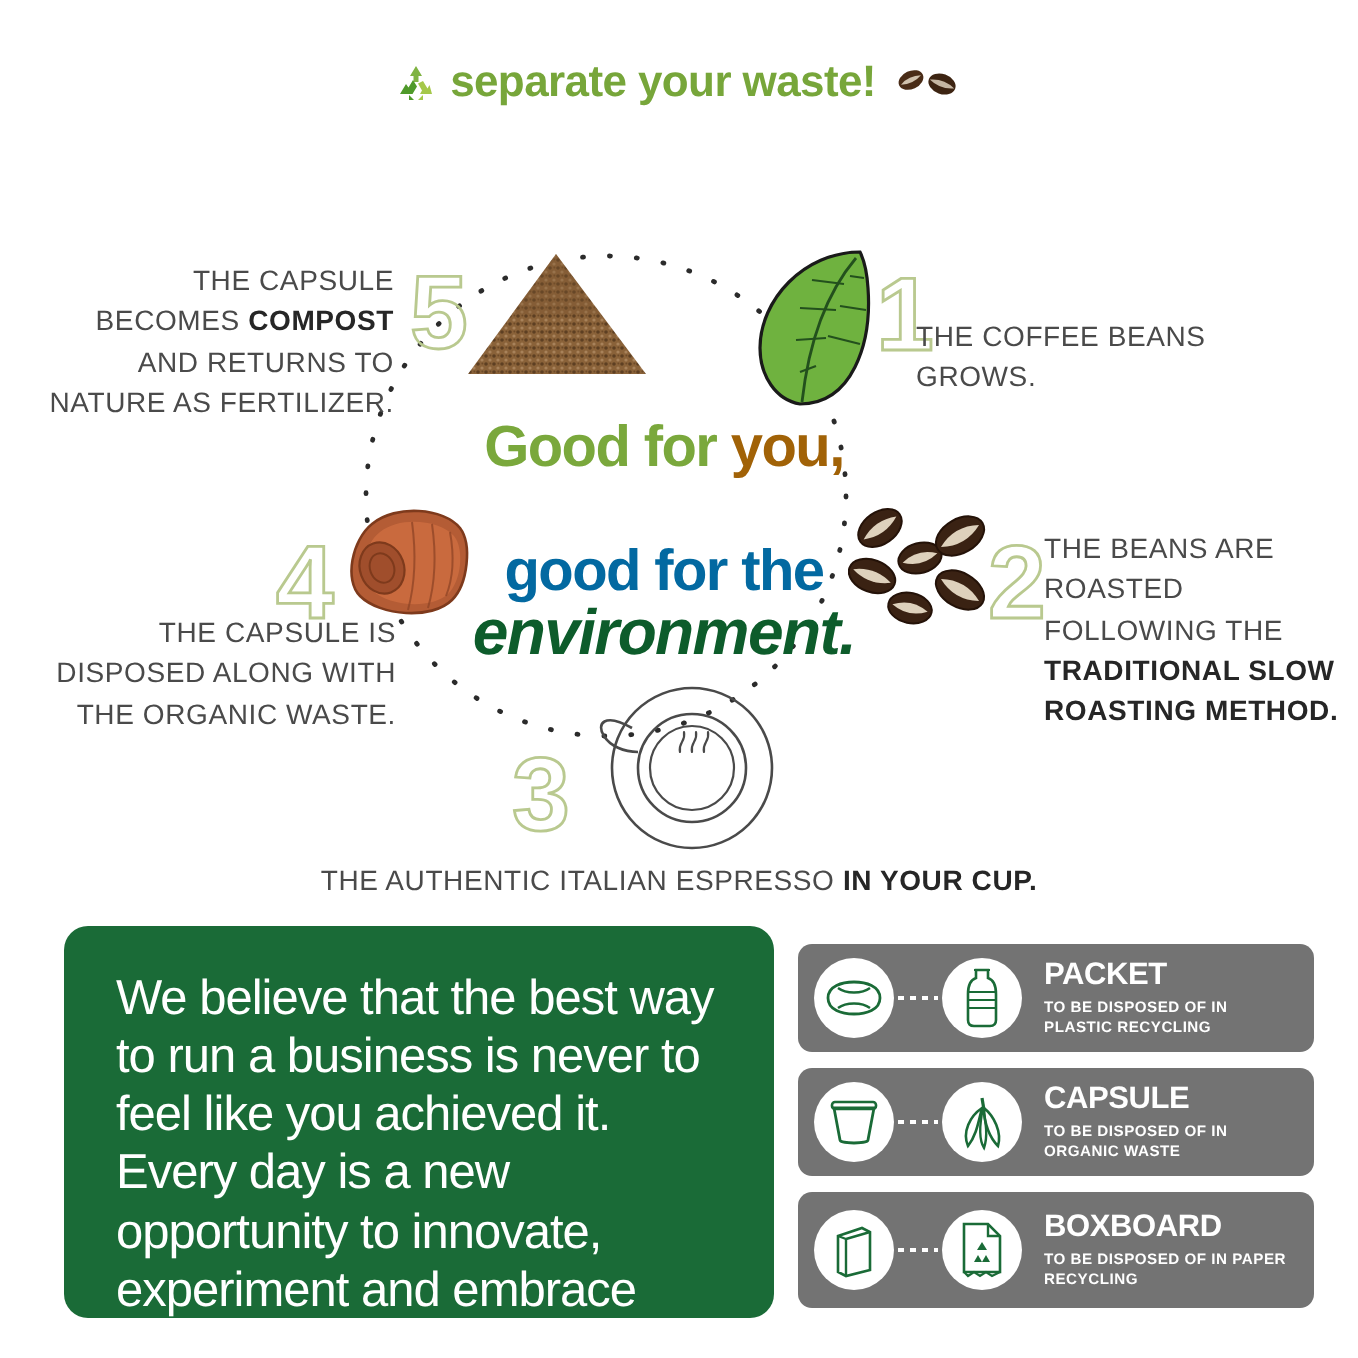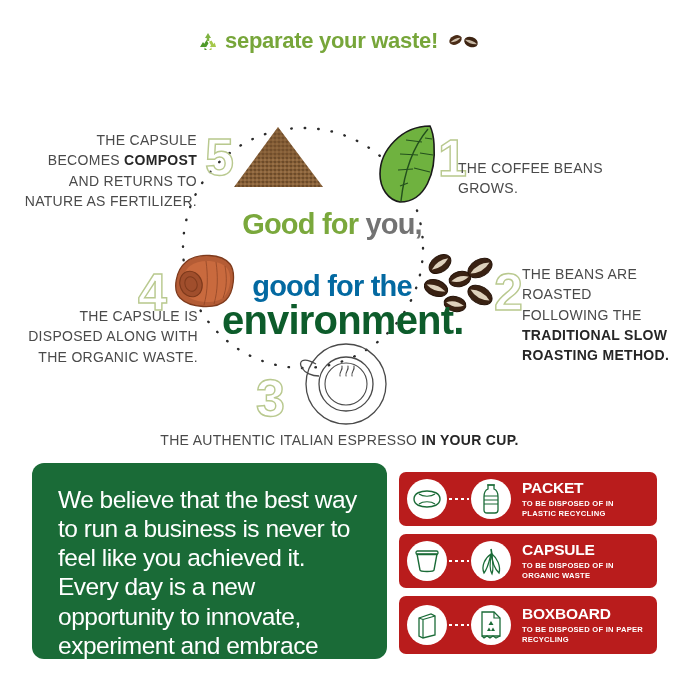--- a/index.html
+++ b/index.html
@@ -31,23 +31,23 @@
 
   
   .cycle{position:absolute;left:0;top:100px;width:679px;height:355px;}
   .dots-svg{position:absolute;left:0;top:0;width:679px;height:355px;}
 
   .center-text{
     position:absolute;left:222px;top:110px;width:220px;text-align:center;
     line-height:0.98;font-weight:700;letter-spacing:-0.8px;
   }
   .ct1{font-size:29px;color:#7aa83c;}
-  .ct1 b{color:#737373;font-weight:700;}
+  .ct1 b{color:#a16207;font-weight:700;}
   .ct2{font-size:29px;color:#0369a1;margin-top:34px;}
-  .ct3{font-size:40px;color:#0d5c2b;}
+  .ct3{font-size:32px;color:#0d5c2b;font-style:italic;}
 
   .num{
     position:absolute;font-size:52px;font-weight:700;line-height:1;
     color:transparent;
     -webkit-text-stroke:1.4px #b9c98f;
     font-family:"Liberation Sans", sans-serif;
     user-select:none;
   }
 
   .cap{position:absolute;font-size:14px;line-height:1.45;color:#4a4a4a;
@@ -61,21 +61,21 @@
     box-sizing:border-box;padding:22px 26px 0 26px;
   }
   .quote p{
     margin:0;color:#ffffff;font-size:24.5px;line-height:1.19;
     font-weight:400;letter-spacing:-0.5px;
   }
 
   
   .cards{position:absolute;left:399px;top:472px;width:258px;}
   .card{
-    background:#b91c1c;border-radius:7px;height:54px;margin-bottom:8px;
+    background:#737373;border-radius:7px;height:54px;margin-bottom:8px;
     display:flex;align-items:center;padding:0 8px;box-sizing:border-box;
     position:relative;
   }
   .card.tall{height:58px;}
   .disc{
     width:40px;height:40px;border-radius:50%;background:#ffffff;
     display:flex;align-items:center;justify-content:center;flex:0 0 40px;
   }
   .disc svg{display:block;}
   .dash{

